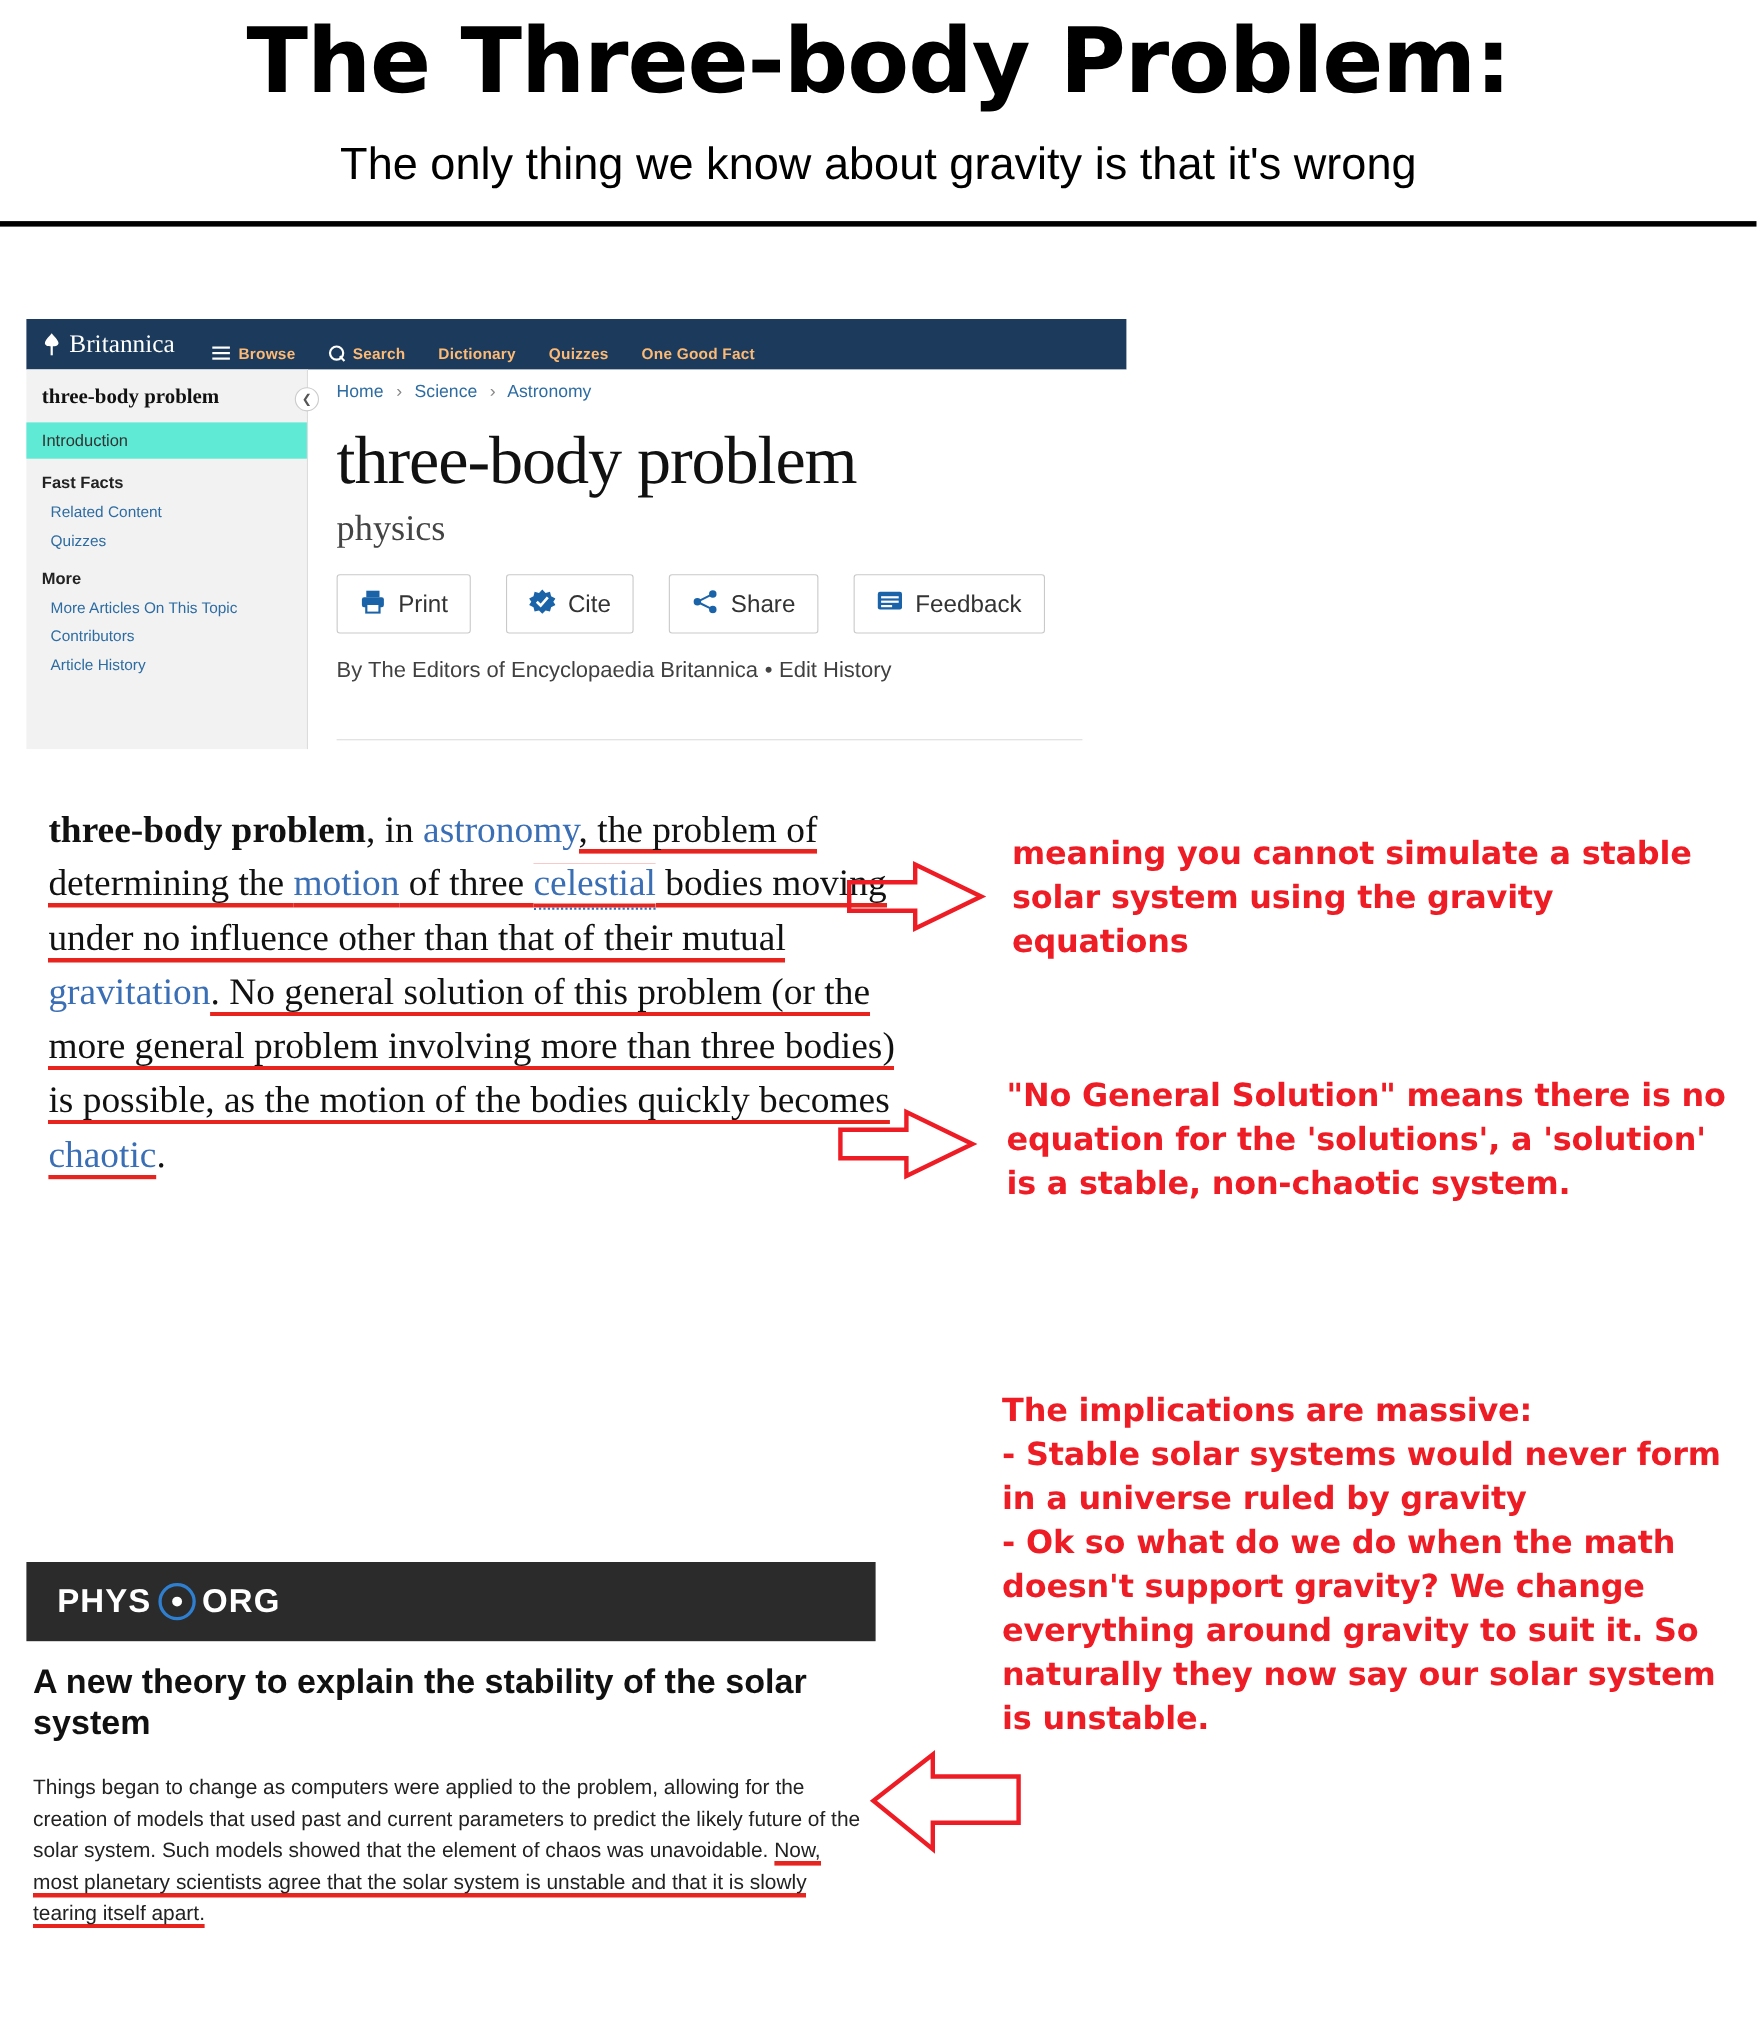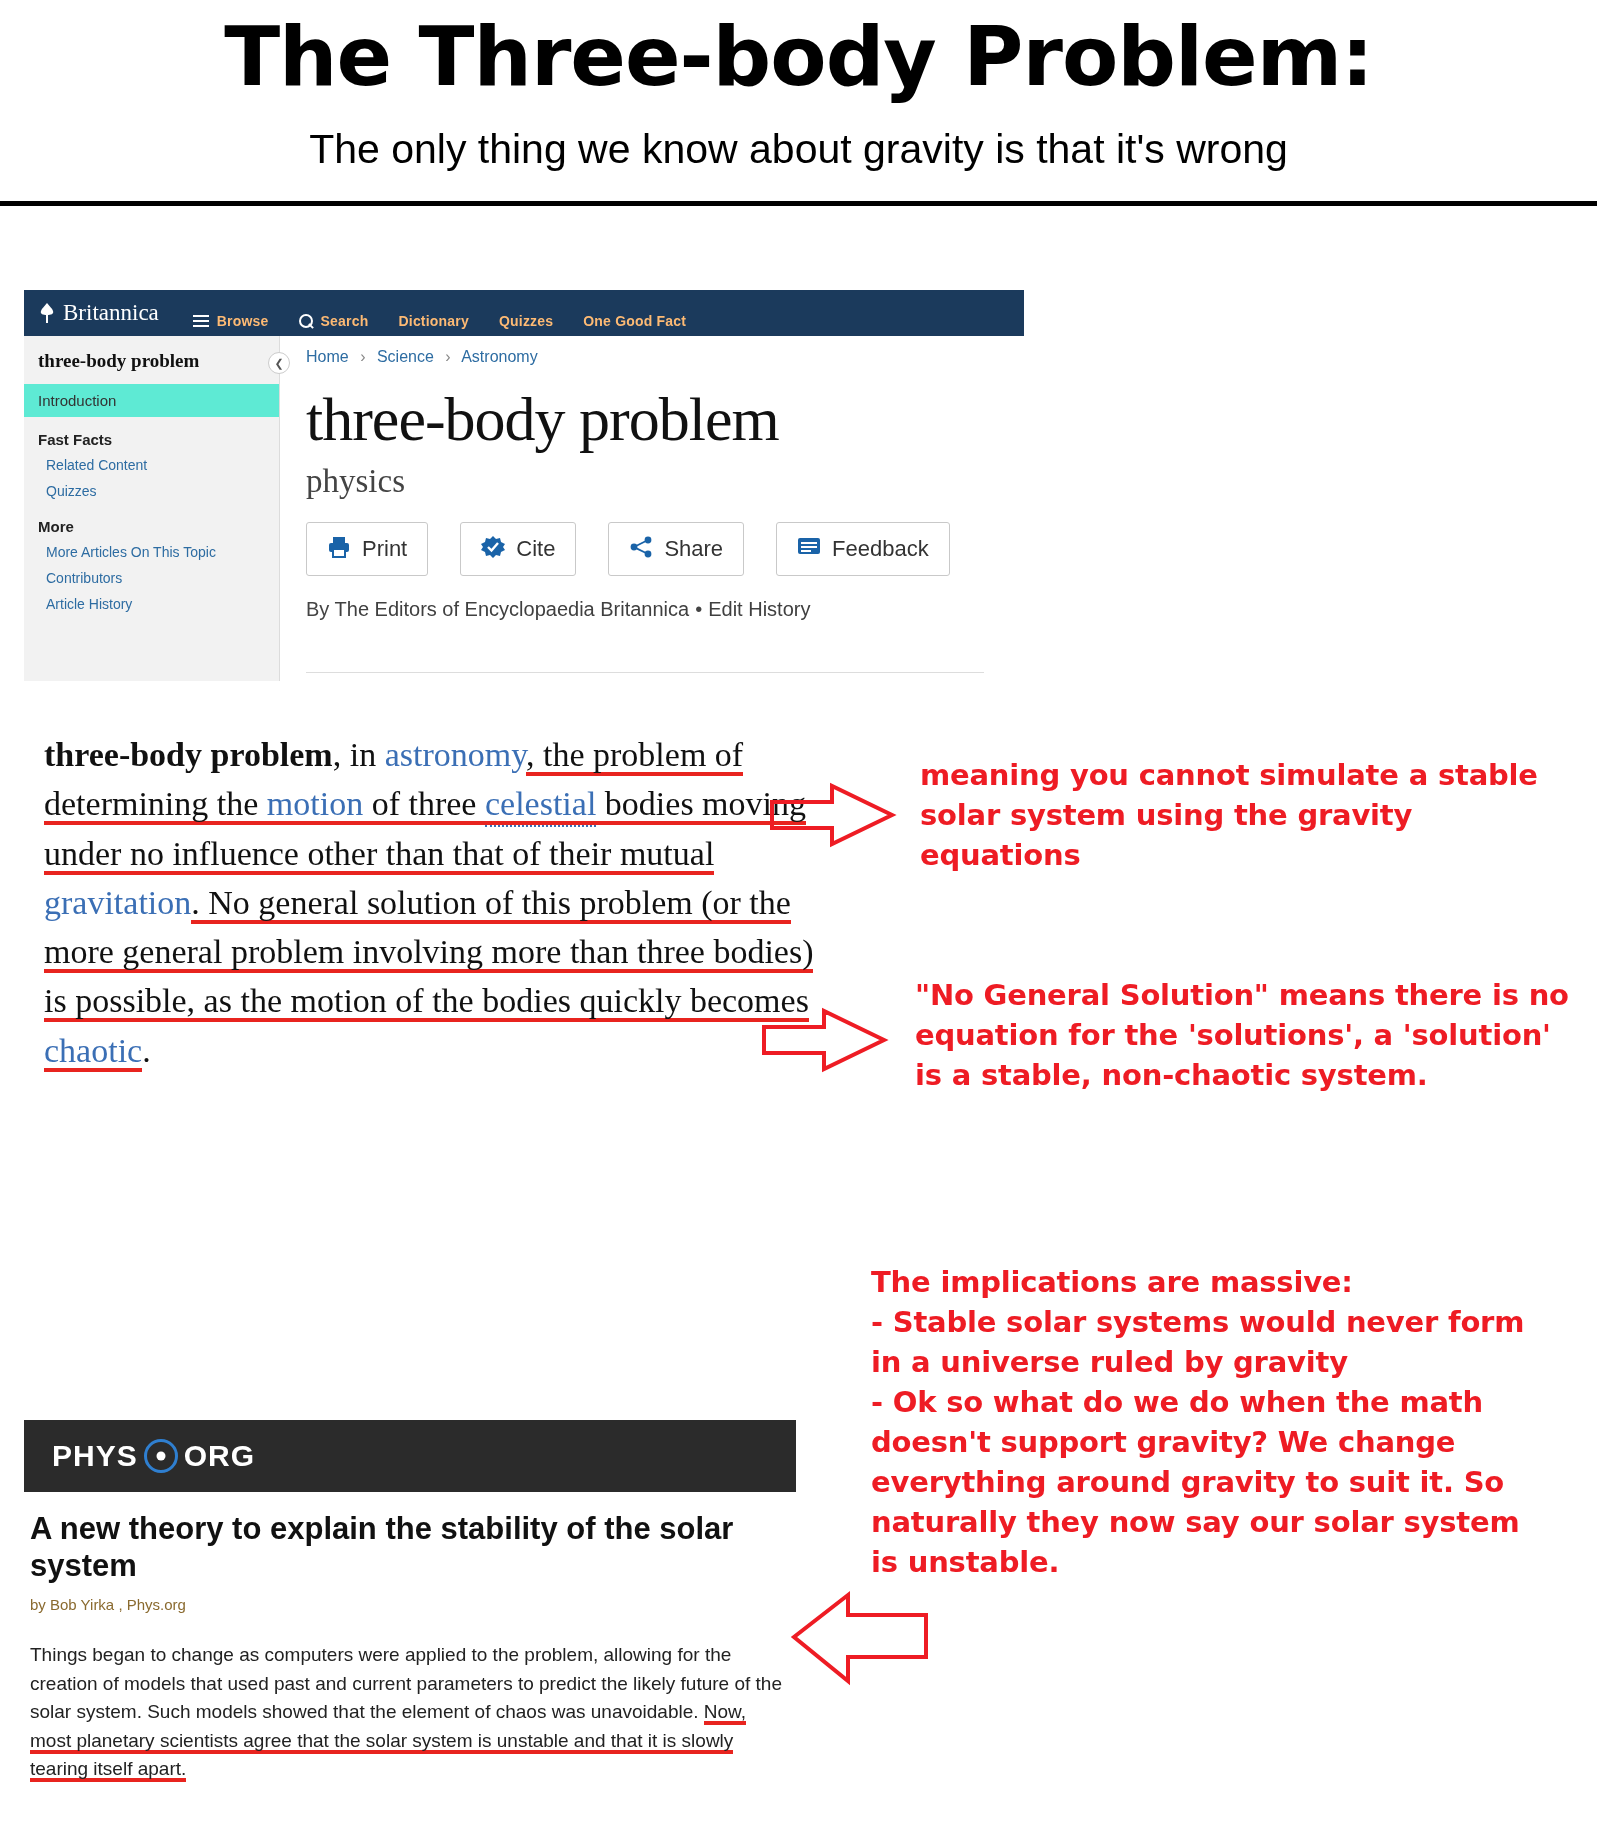--- a/index.html
+++ b/index.html
@@ -296,21 +296,21 @@
     position: absolute;
     color: #ee1c24;
     font-family: "DejaVu Sans", sans-serif;
     font-weight: bold;
     font-size: 29px;
     line-height: 1.38;
     letter-spacing: -0.2px;
   }
   .ann1 { left: 920px; top: 755px; width: 660px; }
   .ann2 { left: 915px; top: 975px; width: 660px; }
-  .ann3 { left: 871px; top: 1262px; width: 660px; }
+  .ann3 { left: 911px; top: 1262px; width: 660px; }
 
   .arrow { position: absolute; }
 </style>
 </head>
 <body>
 
 <div class="header">
   <div class="header-title">The Three-body Problem:</div>
   <div class="header-sub">The only thing we know about gravity is that it's wrong</div>
   <div class="header-rule"></div>
@@ -439,21 +439,20 @@
 
 <div class="phys">
   <div class="phys-bar">
     <div class="phys-logo">
       <span>PHYS</span>
       <span class="atom"></span>
       <span>ORG</span>
     </div>
   </div>
   <div class="phys-h">A new theory to explain the stability of the solar system</div>
-  <div class="phys-by">by Bob Yirka , Phys.org</div>
   <div class="phys-p"><span>Things began to change as computers were applied to the problem, allowing for the creation of models that used past and current parameters to predict the likely future of the solar system. Such models showed that the element of chaos was unavoidable. </span><span class="hl">Now, most planetary scientists agree that the solar system is unstable and that it is slowly tearing itself apart.</span></div>
 </div>
 
 <div class="ann ann1">meaning you cannot simulate a stable solar system using the gravity equations</div>
 <div class="ann ann2">"No General Solution"  means there is no equation for the 'solutions', a 'solution' is a stable, non-chaotic system.</div>
 <div class="ann ann3" style="white-space: pre-line;">The implications are massive:
 - Stable solar systems would never form in a universe ruled by gravity
 - Ok so what do we do when the math doesn't support gravity?  We change everything around gravity to suit it. So naturally they now say our solar system is unstable.</div>
 
 <svg class="arrow" style="left:768px; top:780px;" width="130" height="70">

